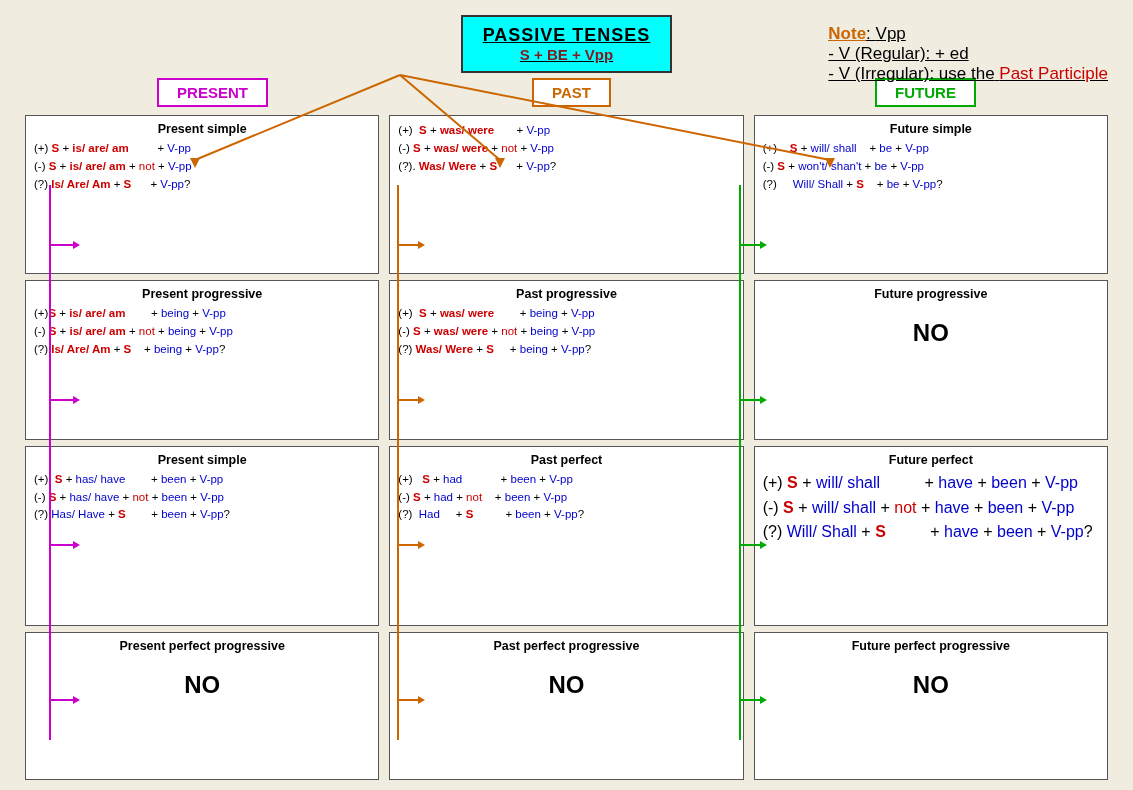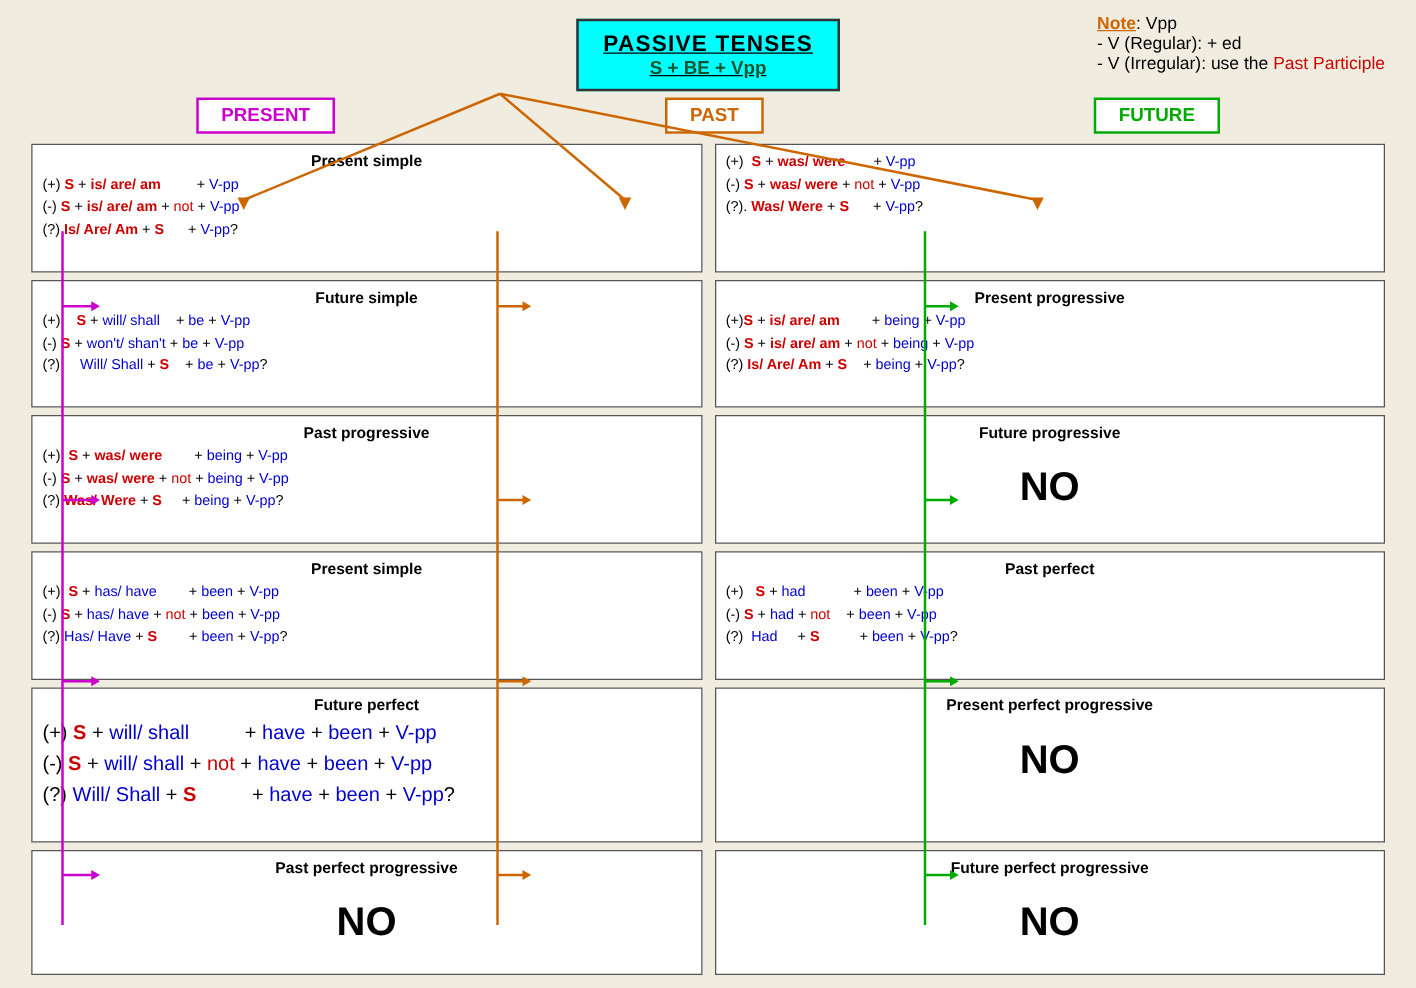--- a/index.html
+++ b/index.html
@@ -43,29 +43,30 @@
     .title-box .title-main {
       font-size: 18px;
       font-weight: bold;
       color: #000;
       letter-spacing: 1px;
     }
 
     .title-box .title-formula {
       font-size: 15px;
       font-weight: bold;
-      color: #14532d;
+      color: #7f1d1d;
     }
 
     .note-box {
       position: absolute;
       right: 10px;
-      top: 0;
-      font-size: 14px;
-      color: #000;
+      top: 14px;
+      font-size: 17px;
+      color: #000;
+      text-decoration: underline;
     }
 
     .note-box .note-label {
       color: #cc6600;
       text-decoration: underline;
       font-weight: bold;
     }
 
     .note-box .note-red {
       color: #cc0000;
@@ -88,21 +89,21 @@
       background: #ffffff;
     }
 
     .cat-present { border-color: #cc00cc; color: #cc00cc; }
     .cat-past { border-color: #cc6600; color: #cc6600; }
     .cat-future { border-color: #00aa00; color: #00aa00; }
 
     
     .grid {
       display: grid;
-      grid-template-columns: 1fr 1fr;
+      grid-template-columns: 1fr 1fr 1fr;
       grid-template-rows: repeat(4, auto);
       gap: 6px 10px;
       width: 100%;
       padding: 0 10px;
       flex: 1;
     }
 
     .tense-cell {
       border: 1.5px solid #555;
       background: #fff;
@@ -126,21 +127,21 @@
     .s-red { color: #cc0000; font-weight: bold; }
     .v-blue { color: #0000cc; }
     .not-red { color: #cc0000; }
     .been-blue { color: #0000cc; text-align: center; }
     .have-blue { color: #0000cc; }
     .being-blue { color: #0000cc; }
     .be-blue { color: #0000cc; }
     .will-blue { color: #0000cc; }
 
     .no-text {
-      font-size: 32px;
+      font-size: 24px;
       font-weight: bold;
       text-align: center;
       margin-top: 18px;
       color: #000;
     }
 
     
     .svg-overlay {
       position: absolute;
       top: 0; left: 0;

